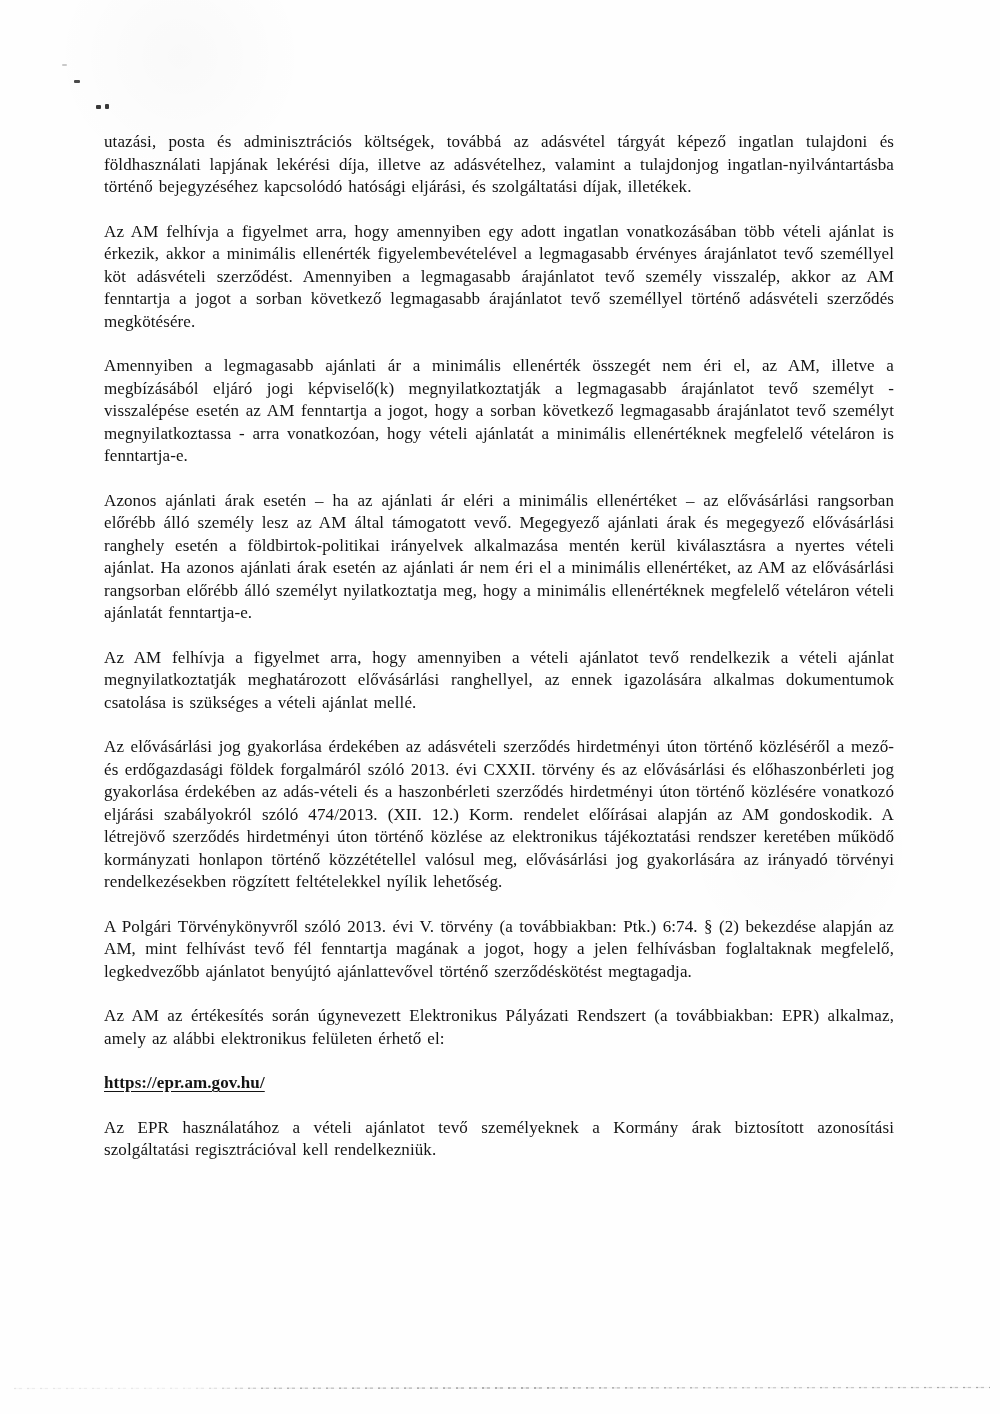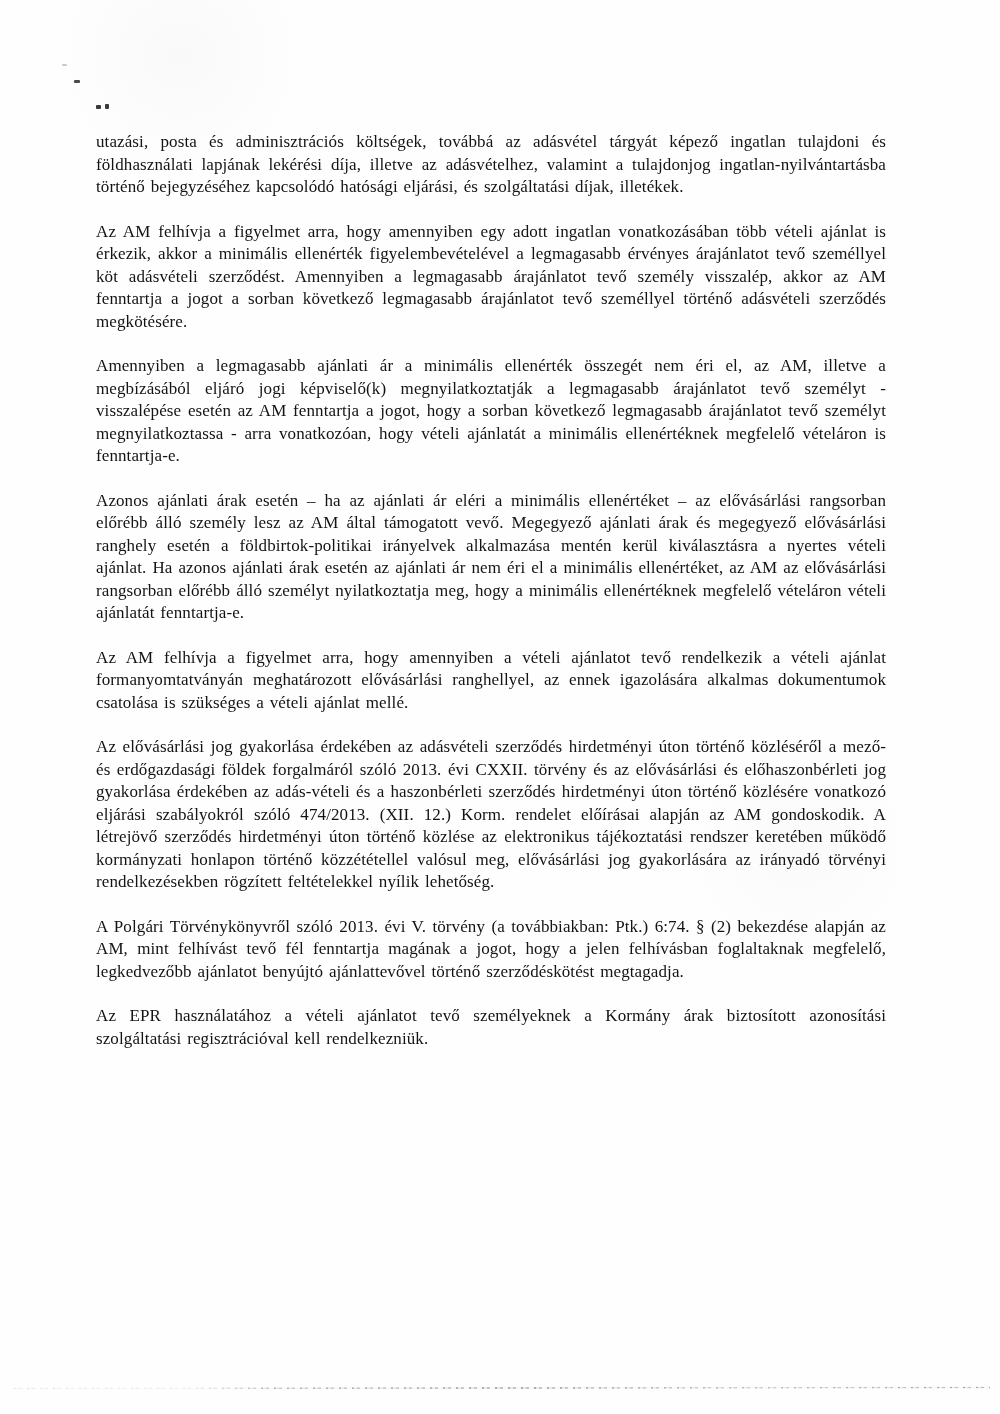--- a/index.html
+++ b/index.html
@@ -20,21 +20,21 @@
     content: "";
     position: absolute;
     inset: 0;
     background:
       radial-gradient(circle at 18% 4%, rgba(0,0,0,0.02), transparent 8%),
       radial-gradient(circle at 80% 60%, rgba(0,0,0,0.015), transparent 10%);
     pointer-events: none;
   }
   .content {
     position: absolute;
-    left: 96px;
+    left: 104px;
     top: 131px;
     width: 790px;
     color: #1b1b1b;
     font-size: 17px;
     line-height: 22.5px;
     text-align: justify;
     letter-spacing: 0.1px;
     word-spacing: 1.5px;
     filter: blur(0.32px) contrast(1.08);
   }
@@ -91,21 +91,23 @@
   <span class="speck speck-faint"></span>
   <span class="speck speck-dash"></span>
   <span class="speck speck-dot-a"></span>
   <span class="speck speck-dot-b"></span>
 
   <div class="content">
     <p>utazási, posta és adminisztrációs költségek, továbbá az adásvétel tárgyát képező ingatlan tulajdoni és földhasználati lapjának lekérési díja, illetve az adásvételhez, valamint a tulajdonjog ingatlan-nyilvántartásba történő bejegyzéséhez kapcsolódó hatósági eljárási, és szolgáltatási díjak, illetékek.</p>
     <p>Az AM felhívja a figyelmet arra, hogy amennyiben egy adott ingatlan vonatkozásában több vételi ajánlat is érkezik, akkor a minimális ellenérték figyelembevételével a legmagasabb érvényes árajánlatot tevő személlyel köt adásvételi szerződést. Amennyiben a legmagasabb árajánlatot tevő személy visszalép, akkor az AM fenntartja a jogot a sorban következő legmagasabb árajánlatot tevő személlyel történő adásvételi szerződés megkötésére.</p>
     <p>Amennyiben a legmagasabb ajánlati ár a minimális ellenérték összegét nem éri el, az AM, illetve a megbízásából eljáró jogi képviselő(k) megnyilatkoztatják a legmagasabb árajánlatot tevő személyt - visszalépése esetén az AM fenntartja a jogot, hogy a sorban következő legmagasabb árajánlatot tevő személyt megnyilatkoztassa - arra vonatkozóan, hogy vételi ajánlatát a minimális ellenértéknek megfelelő vételáron is fenntartja-e.</p>
     <p>Azonos ajánlati árak esetén – ha az ajánlati ár eléri a minimális ellenértéket – az elővásárlási rangsorban előrébb álló személy lesz az AM által támogatott vevő. Megegyező ajánlati árak és megegyező elővásárlási ranghely esetén a földbirtok-politikai irányelvek alkalmazása mentén kerül kiválasztásra a nyertes vételi ajánlat. Ha azonos ajánlati árak esetén az ajánlati ár nem éri el a minimális ellenértéket, az AM az elővásárlási rangsorban előrébb álló személyt nyilatkoztatja meg, hogy a minimális ellenértéknek megfelelő vételáron vételi ajánlatát fenntartja-e.</p>
-    <p>Az AM felhívja a figyelmet arra, hogy amennyiben a vételi ajánlatot tevő rendelkezik a vételi ajánlat formanyomtatványán meghatározott elővásárlási ranghellyel, az ennek igazolására alkalmas dokumentumok csatolása is szükséges a vételi ajánlat mellé.</p>
+    <p>Az AM felhívja a figyelmet arra, hogy amennyiben a vételi ajánlatot tevő rendelkezik a vételi ajánlat megnyilatkoztatják meghatározott elővásárlási ranghellyel, az ennek igazolására alkalmas dokumentumok csatolása is szükséges a vételi ajánlat mellé.</p>
     <p>Az elővásárlási jog gyakorlása érdekében az adásvételi szerződés hirdetményi úton történő közléséről a mező- és erdőgazdasági földek forgalmáról szóló 2013. évi CXXII. törvény és az elővásárlási és előhaszonbérleti jog gyakorlása érdekében az adás-vételi és a haszonbérleti szerződés hirdetményi úton történő közlésére vonatkozó eljárási szabályokról szóló 474/2013. (XII. 12.) Korm. rendelet előírásai alapján az AM gondoskodik. A létrejövő szerződés hirdetményi úton történő közlése az elektronikus tájékoztatási rendszer keretében működő kormányzati honlapon történő közzététellel valósul meg, elővásárlási jog gyakorlására az irányadó törvényi rendelkezésekben rögzített feltételekkel nyílik lehetőség.</p>
     <p>A Polgári Törvénykönyvről szóló 2013. évi V. törvény (a továbbiakban: Ptk.) 6:74. § (2) bekezdése alapján az AM, mint felhívást tevő fél fenntartja magának a jogot, hogy a jelen felhívásban foglaltaknak megfelelő, legkedvezőbb ajánlatot benyújtó ajánlattevővel történő szerződéskötést megtagadja.</p>
+    <p>Az AM az értékesítés során úgynevezett Elektronikus Pályázati Rendszert (a továbbiakban: EPR) alkalmaz, amely az alábbi elektronikus felületen érhető el:</p>
+    <p class="link-line"><a href="#">https://epr.am.gov.hu/</a></p>
     <p>Az EPR használatához a vételi ajánlatot tevő személyeknek a Kormány árak biztosított azonosítási szolgáltatási regisztrációval kell rendelkezniük.</p>
   </div>
 
   <div class="scan-line"></div>
 
 </div>
 
 </body></html>

